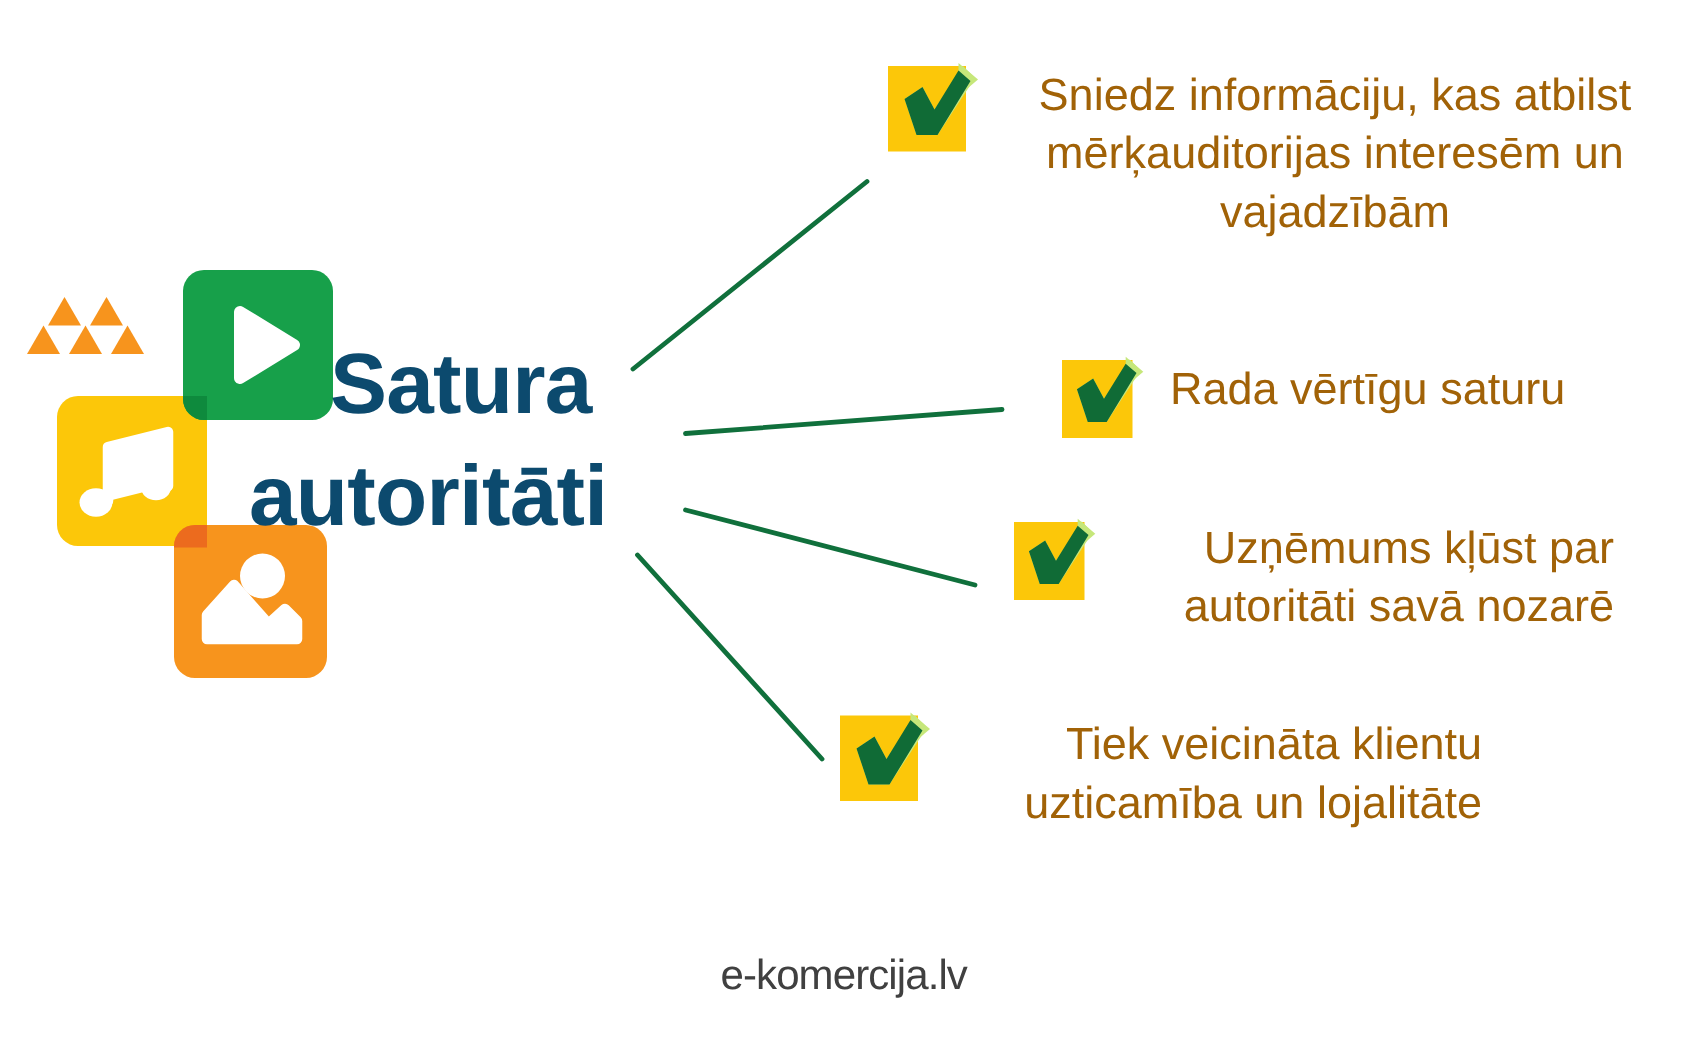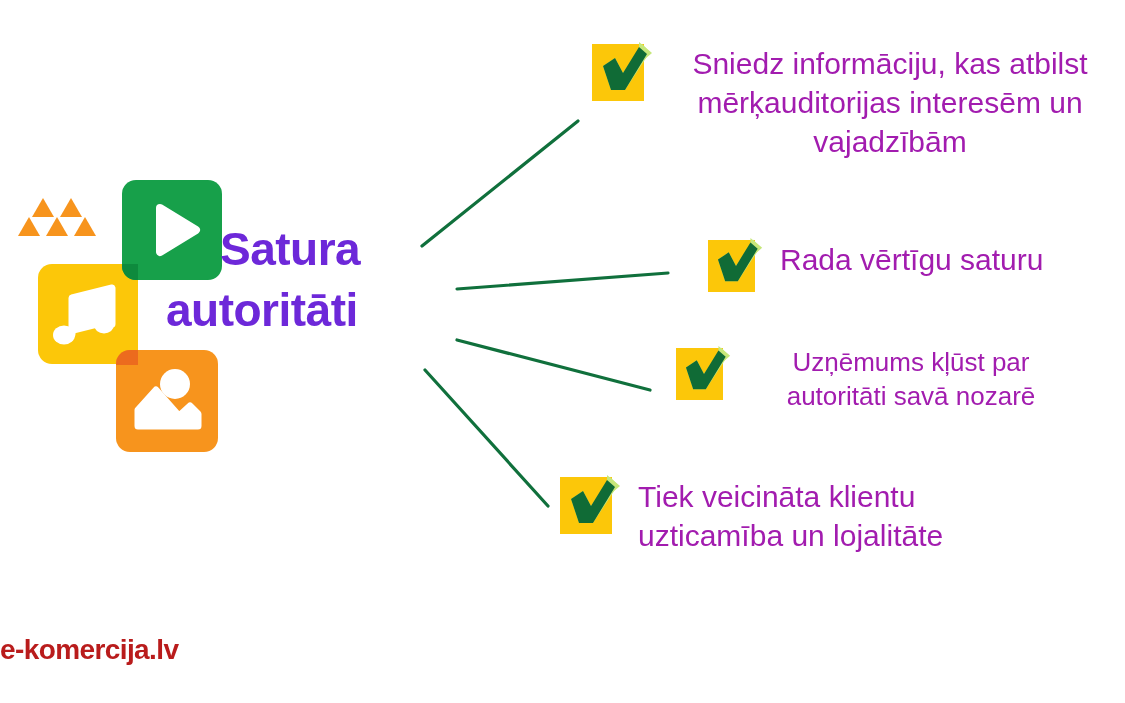--- a/index.html
+++ b/index.html
@@ -28,67 +28,67 @@
   
   .ovl{position:absolute;pointer-events:none;}
   .ovl-green{left:122px;top:264px;width:16px;height:16px;background:#0E8A3D;border-bottom-left-radius:14px;z-index:5;}
   .ovl-orange{left:116px;top:350px;width:22px;height:15px;background:#EC6B1E;border-top-left-radius:14px;z-index:5;}
 
   .tile svg{position:absolute;left:0;top:0;width:100%;height:100%;}
 
   
   .title{
     position:absolute;left:166px;top:219px;width:300px;
-    font-size:46px;font-weight:bold;line-height:1.32;
-    color:#6d28d9;letter-spacing:-0.5px;z-index:6;
+    font-size:57px;font-weight:bold;line-height:1.32;
+    color:#0c4a6e;letter-spacing:-0.5px;z-index:6;
     text-align:left;
   }
   .title .l1{display:block;padding-left:54px;}
   .title .l2{display:block;padding-left:0px;}
 
   
   .lines{position:absolute;left:0;top:0;width:1125px;height:703px;z-index:1;}
 
   
   .item{position:absolute;display:flex;align-items:flex-start;z-index:7;}
   .badge{position:relative;flex:0 0 auto;}
   .badge .sq{position:absolute;background:#FCC709;}
   .badge svg{position:absolute;left:0;top:0;}
   .item-text{
-    color:#a21caf;
+    color:#a16207;
     font-family:"Liberation Sans", sans-serif;
     font-weight:normal;
     line-height:1.30;
   }
 
   #item1{left:592px;top:40px;}
   #item1 .badge{width:62px;height:64px;}
   #item1 .badge .sq{left:0;top:4px;width:52px;height:57px;}
   #item1 .item-text{width:440px;margin-left:16px;font-size:30px;text-align:center;margin-top:4px;}
 
   #item2{left:708px;top:236px;}
   #item2 .badge{width:56px;height:58px;}
   #item2 .badge .sq{left:0;top:4px;width:47px;height:52px;}
   #item2 .item-text{margin-left:16px;font-size:30px;text-align:left;margin-top:4px;white-space:nowrap;}
 
   #item3{left:676px;top:344px;}
   #item3 .badge{width:56px;height:58px;}
   #item3 .badge .sq{left:0;top:4px;width:47px;height:52px;}
-  #item3 .item-text{margin-left:14px;font-size:26px;text-align:center;width:330px;margin-top:2px;}
+  #item3 .item-text{margin-left:14px;font-size:30px;text-align:right;width:330px;margin-top:2px;}
 
   #item4{left:560px;top:473px;}
   #item4 .badge{width:62px;height:64px;}
   #item4 .badge .sq{left:0;top:4px;width:52px;height:57px;}
-  #item4 .item-text{margin-left:16px;font-size:30px;text-align:left;width:350px;margin-top:4px;}
+  #item4 .item-text{margin-left:16px;font-size:30px;text-align:right;width:350px;margin-top:4px;}
 
   
   .footer{
     position:absolute;left:0;top:634px;width:1125px;
-    font-size:28px;font-weight:bold;
-    color:#b91c1c;letter-spacing:-0.6px;z-index:8;
+    text-align:center;font-size:28px;font-weight:normal;
+    color:#404040;letter-spacing:-0.6px;z-index:8;
   }
 </style>
 </head>
 <body>
 
 <div id="stage">
 
   <svg class="lines" viewBox="0 0 1125 703">
     <line x1="422" y1="246" x2="578" y2="121" stroke="#10703C" stroke-width="3.2" stroke-linecap="round"></line>
     <line x1="457" y1="289" x2="668" y2="273" stroke="#10703C" stroke-width="3.2" stroke-linecap="round"></line>

